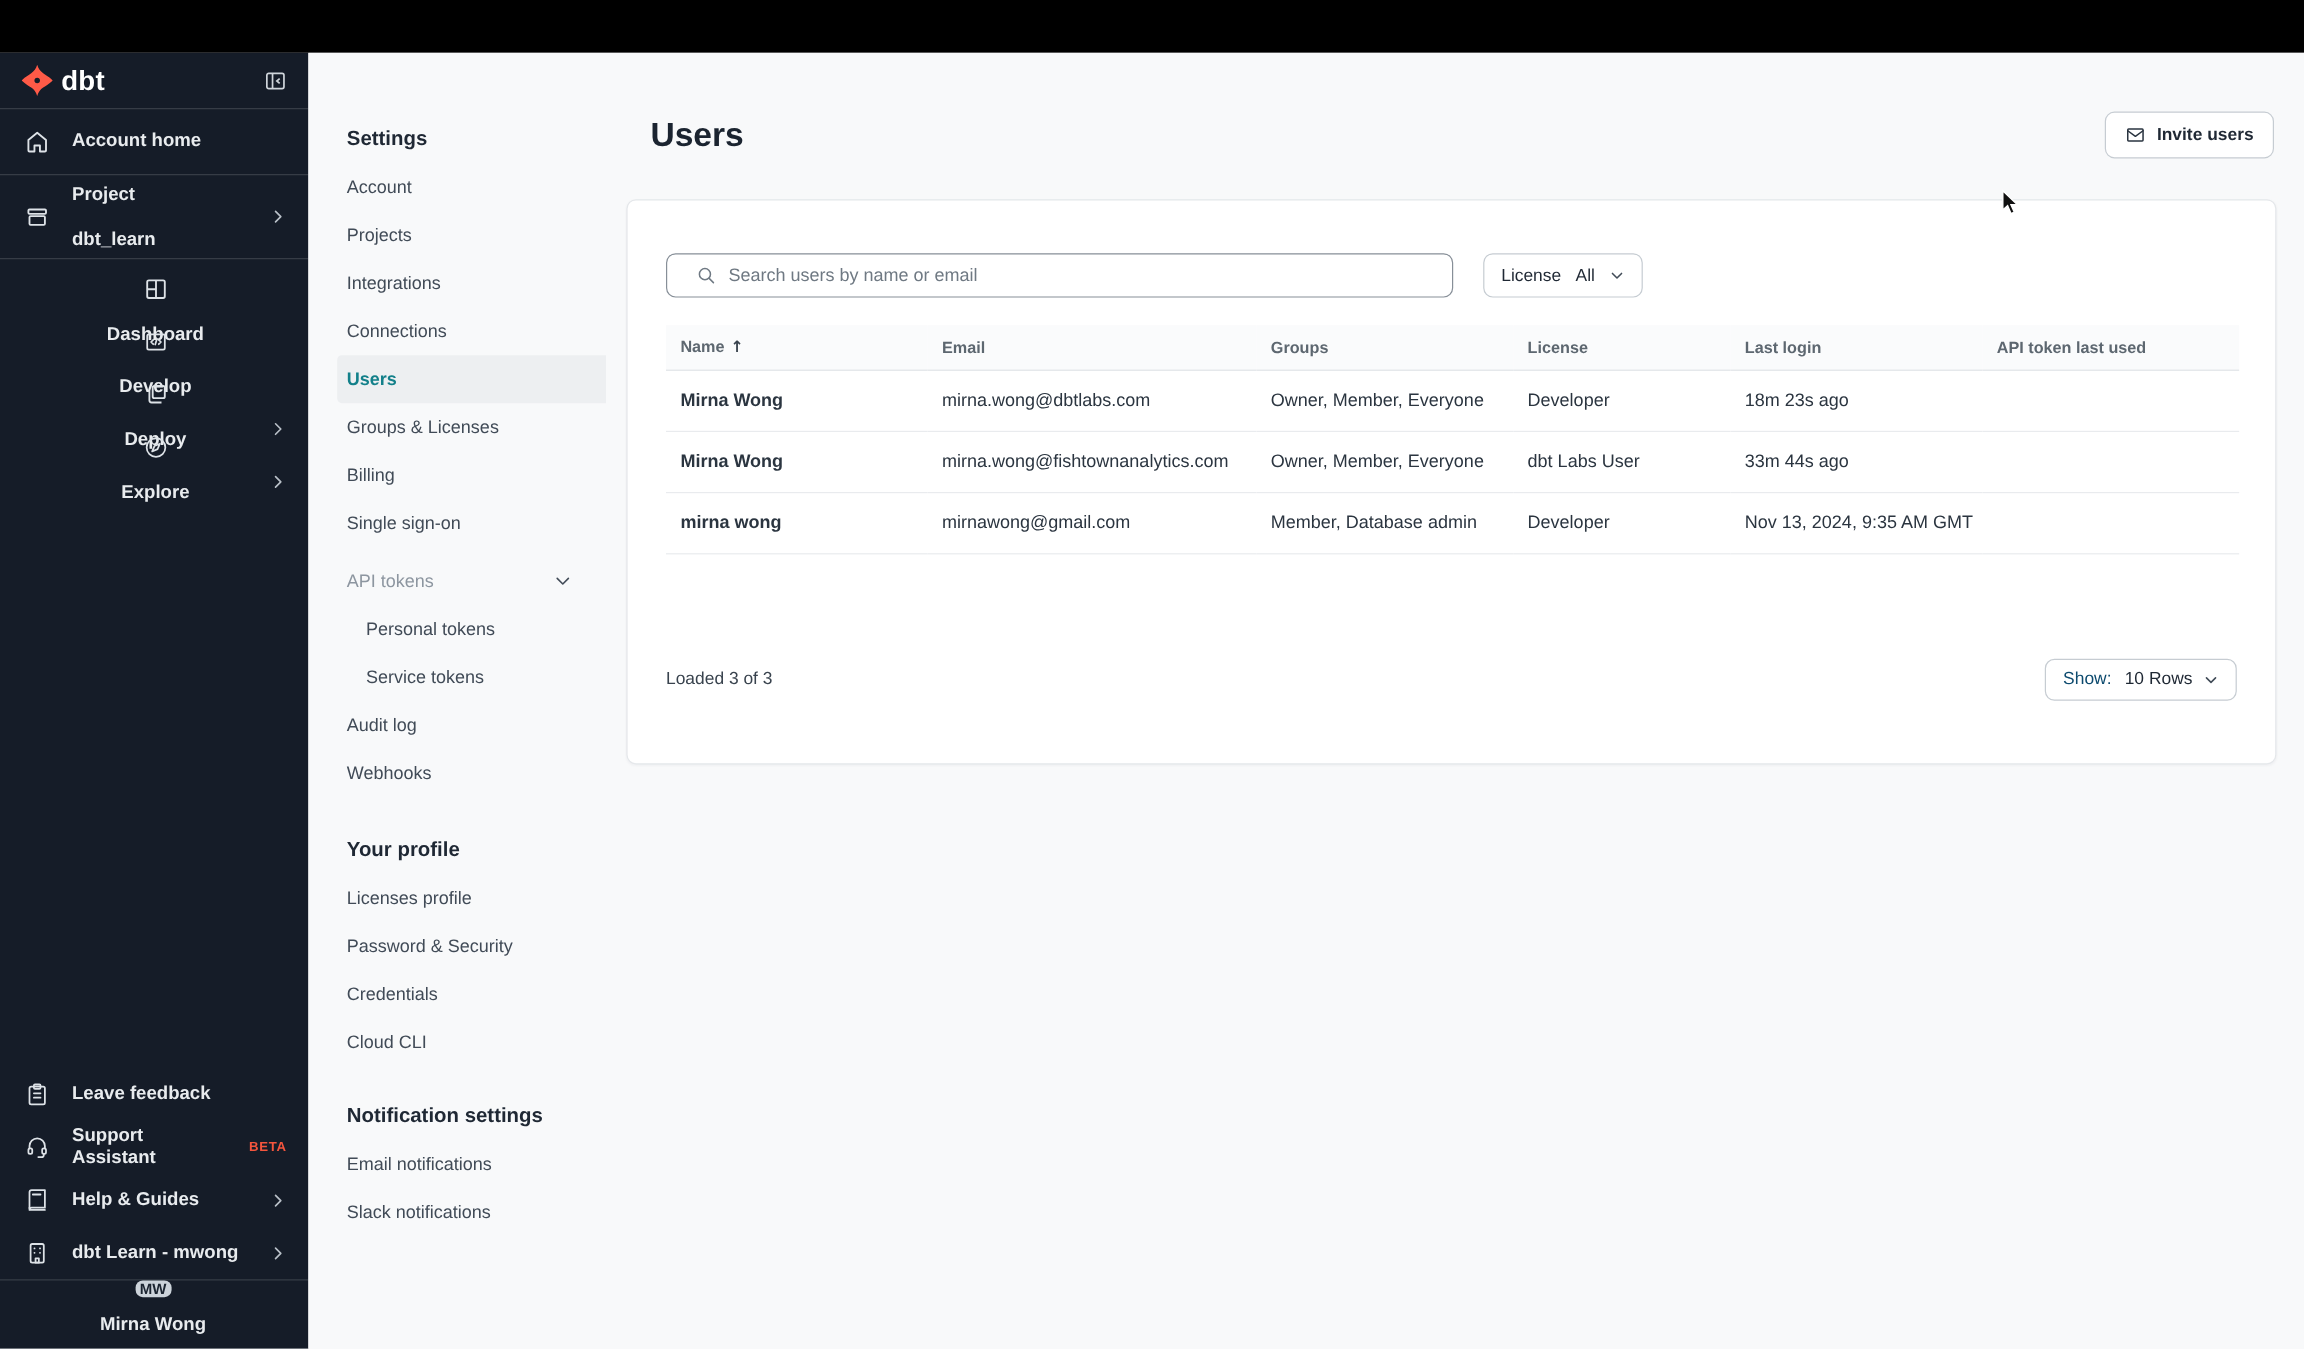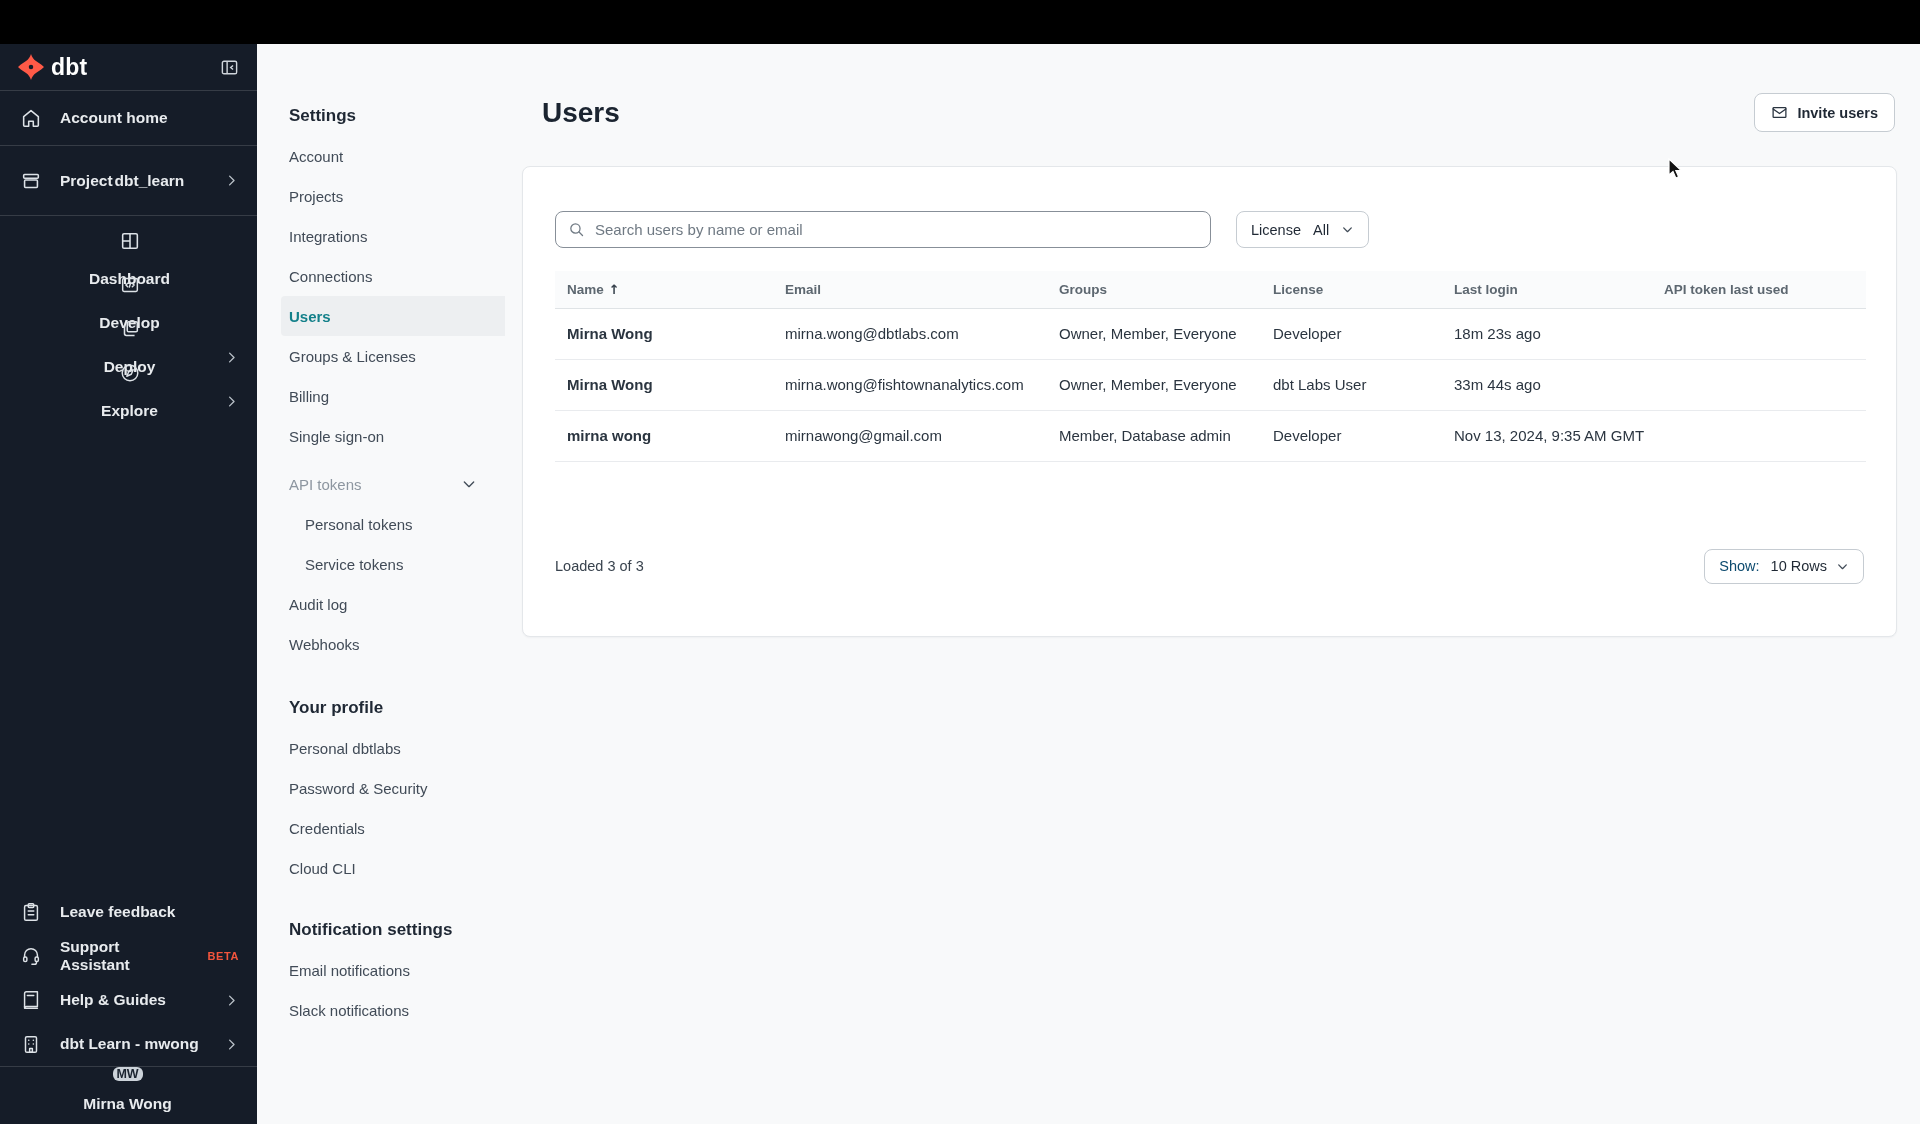--- a/index.html
+++ b/index.html
@@ -13,21 +13,21 @@
   .sidebar { width:257px; background:#151c28; display:flex; flex-direction:column; color:#e8ebee; flex-shrink:0; }
   .logo-row { height:47px; display:flex; align-items:center; justify-content:space-between; padding:0 18px 0 18px; border-bottom:1px solid rgba(255,255,255,.14); }
   .logo { display:flex; align-items:center; gap:7px; }
   .logo-text { font-size:23px; font-weight:700; color:#fff; letter-spacing:.2px; }
   .collapse-btn { color:#cfd5db; display:flex; align-items:center; cursor:pointer; }
   .side-item { display:flex; align-items:center; gap:18px; padding:0 18px 0 20px; font-weight:600; font-size:15.5px; color:#e8ebee; cursor:pointer; }
   .side-item .s-icon { width:22px; height:22px; color:#dde2e7; flex-shrink:0; display:flex; align-items:center; justify-content:center; }
   .side-item .chev { margin-left:auto; color:#b9c0c8; display:flex; }
   .row-account { height:55px; border-bottom:1px solid rgba(255,255,255,.14); }
   .row-project { height:70px; border-bottom:1px solid rgba(255,255,255,.14); }
-  .proj-lines { display:flex; flex-direction:row; gap:2px; line-height:19px; }
+  .proj-lines { display:flex; flex-direction:column; gap:18px; line-height:19px; }
   .side-group { padding-top:14px; }
   .side-group .side-item { height:44px;flex-direction:column; }
   .side-bottom { margin-top:auto; }
   .side-bottom .side-item { height:44px; }
   .beta-badge { font-size:11px; font-weight:700; color:#f4553d; letter-spacing:.6px; margin-left:9px; }
   .user-row { border-top:1px solid rgba(255,255,255,.14); height:58px; display:flex; align-items:center; gap:14px; padding:0 18px 0 16px; font-weight:600; font-size:15.5px; cursor:pointer;flex-direction:column; }
   .avatar { width:30px; height:30px; border-radius:6px; background:#ccd3da; color:#1b2430; font-size:12.5px; font-weight:700; display:flex; align-items:center; justify-content:center; }
   .user-row .chev { margin-left:auto; color:#b9c0c8; display:flex; }
 
   
@@ -44,21 +44,21 @@
   
   .main { flex:1; position:relative; background:#f8f9fa; }
   .header-row { position:absolute; top:49px; left:37px; right:25px; display:flex; justify-content:space-between; align-items:center; }
   .page-title { font-size:28px; font-weight:700; color:#1b2430; }
   .btn { background:#fff; border:1px solid #c6ccd2; border-radius:8px; display:flex; align-items:center; cursor:pointer; color:#1f2834; }
   .invite-btn { height:39px; padding:16px 16px; gap:9px; font-size:14.5px; font-weight:600; }
   .invite-btn svg { color:#2a3440; }
 
   .card { position:absolute; top:122px; left:17px; width:1375px; height:471px; background:#fff; border:1px solid #e4e7ea; border-radius:8px; box-shadow:0 1px 2px rgba(16,24,40,.04); padding:0 32px; }
   .filters { margin-top:44px; display:flex; align-items:center; }
-  .search-box { width:656px; height:37px; border:1px solid #878f98; border-radius:8px; display:flex; align-items:center; padding:0 12px; gap:10px; background:#fff; }
+  .search-box { width:656px; height:37px; border:1px solid #878f98; border-radius:8px; display:flex; align-items:center; padding:0 24px; gap:10px; background:#fff; }
   .search-box svg { color:#6f7983; flex-shrink:0; }
   .search-box input { border:none; outline:none; flex:1; font-size:15px; color:#1f2834; font-family:inherit; background:transparent; }
   .search-box input::placeholder { color:#6f7983; }
   .license-btn { margin-left:25px; height:37px; padding:0 14px; gap:12px; font-size:14.5px; }
   .license-btn .chev-d, .show-btn .chev-d { display:flex; color:#424c58; }
 
   table.users { margin-top:23px; width:1311px; border-collapse:collapse; table-layout:fixed; }
   table.users th { height:37px; text-align:left; font-size:13.5px; font-weight:600; color:#5d6770; background:#fafbfc; border-bottom:1px solid #dfe3e6; padding:0 12px; white-space:nowrap; }
   table.users td { height:51px; font-size:15px; color:#2b3540; border-bottom:1px solid #e9ebee; padding:0 12px; white-space:nowrap; overflow:hidden; }
   td.cell-name { font-weight:700; color:#1f2834; }
@@ -263,21 +263,21 @@
             <polyline points="5,9 12,16 19,9"></polyline>
           </svg>
         </span>
     </div>
     <div class="snav-item sub">Personal tokens</div>
     <div class="snav-item sub">Service tokens</div>
     <div class="snav-item">Audit log</div>
     <div class="snav-item">Webhooks</div>
 
     <div class="snav-heading gap">Your profile</div>
-    <div class="snav-item">Personal dbtlabs</div>
+    <div class="snav-item">Licenses profile</div>
     <div class="snav-item">Password &amp; Security</div>
     <div class="snav-item">Credentials</div>
     <div class="snav-item">Cloud CLI</div>
 
     <div class="snav-heading gap2">Notification settings</div>
     <div class="snav-item">Email notifications</div>
     <div class="snav-item">Slack notifications</div>
   </nav>
 
   <main class="main">

